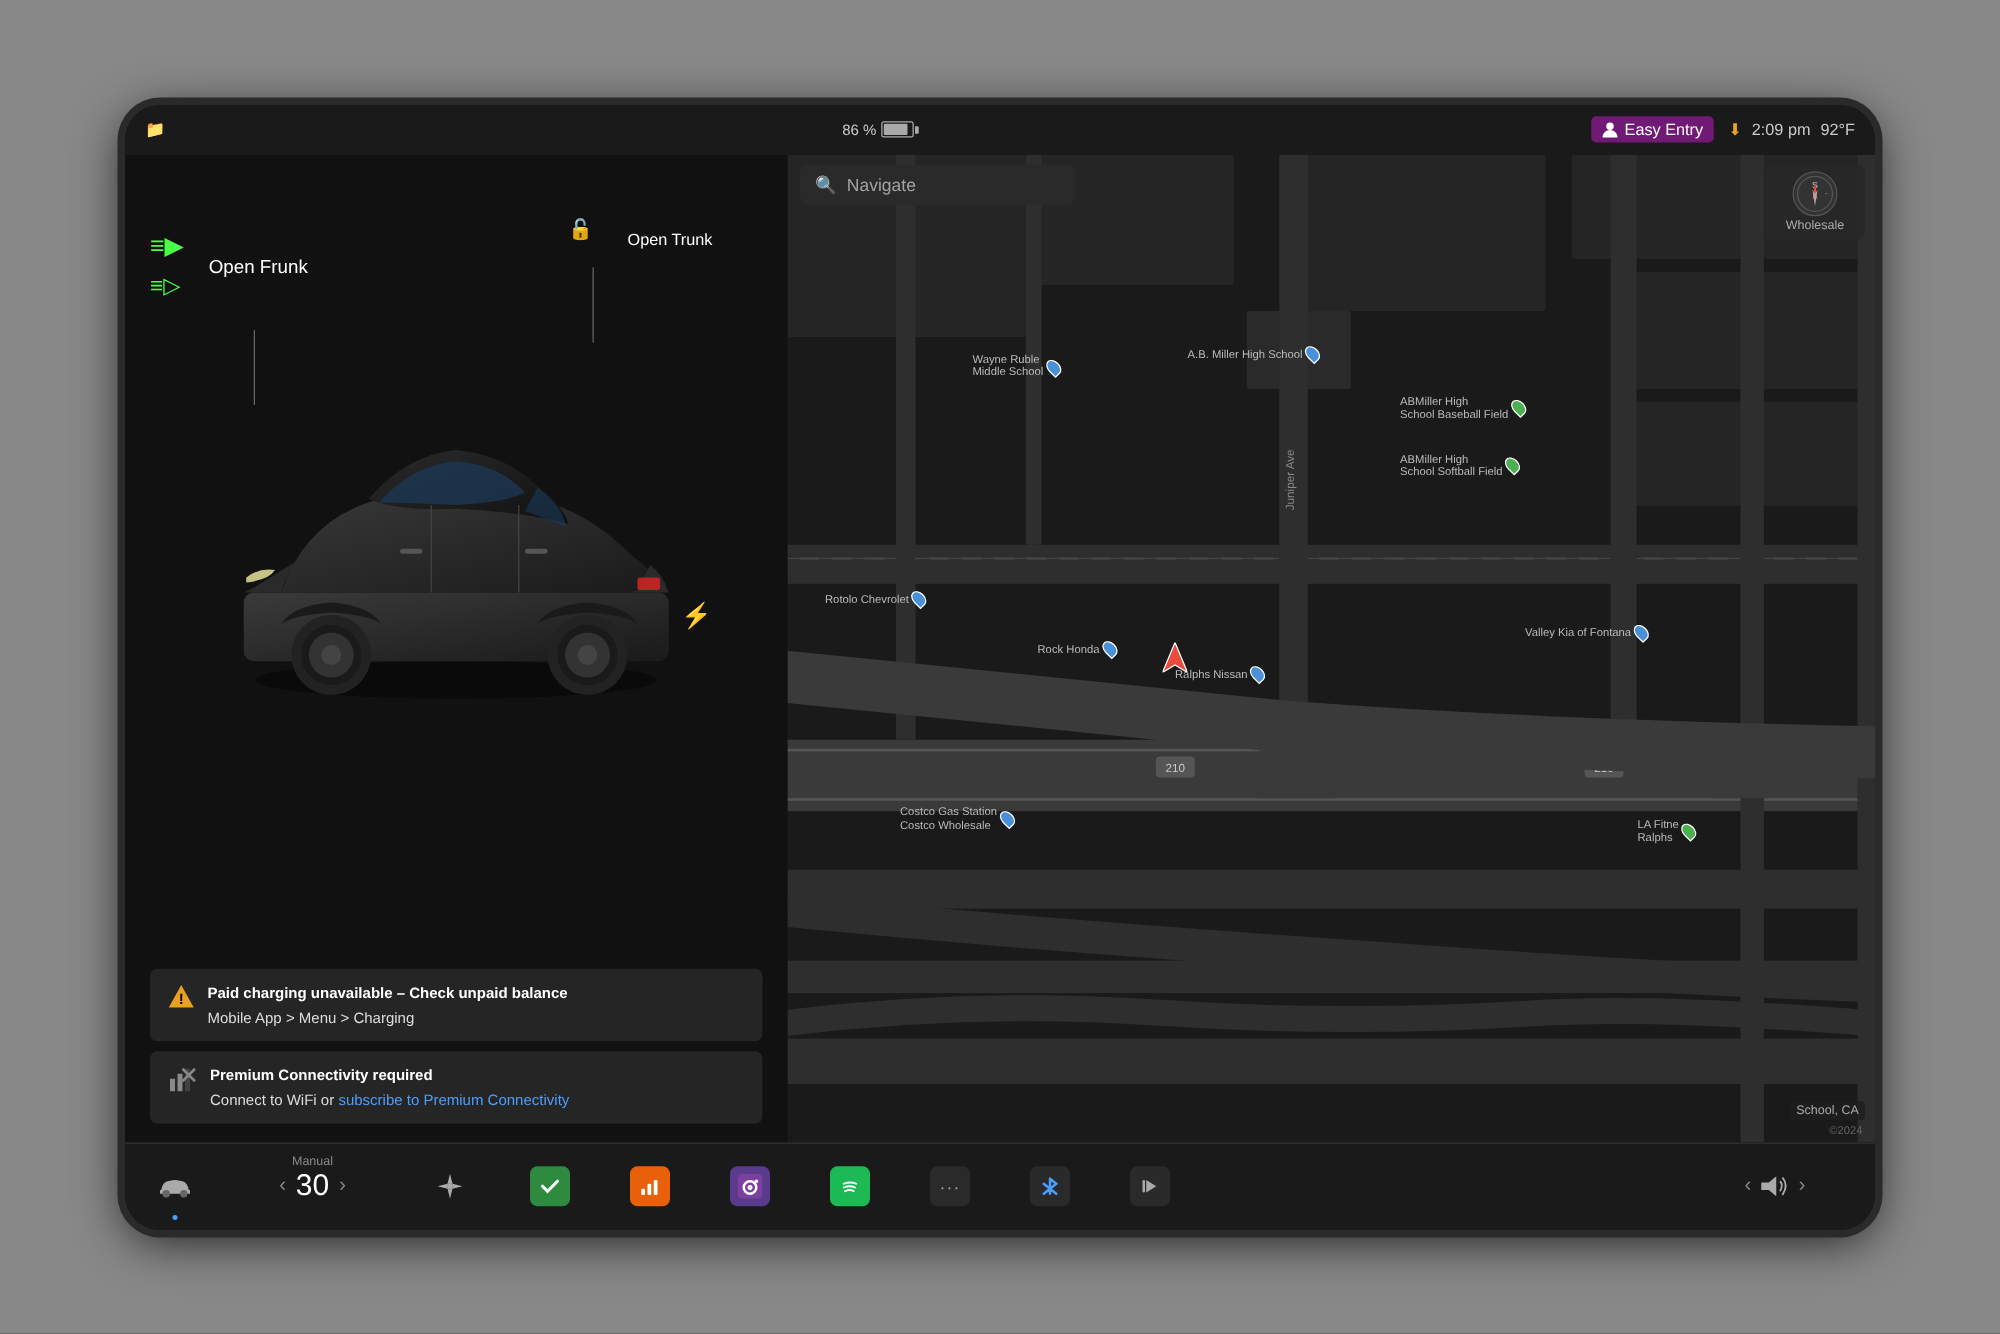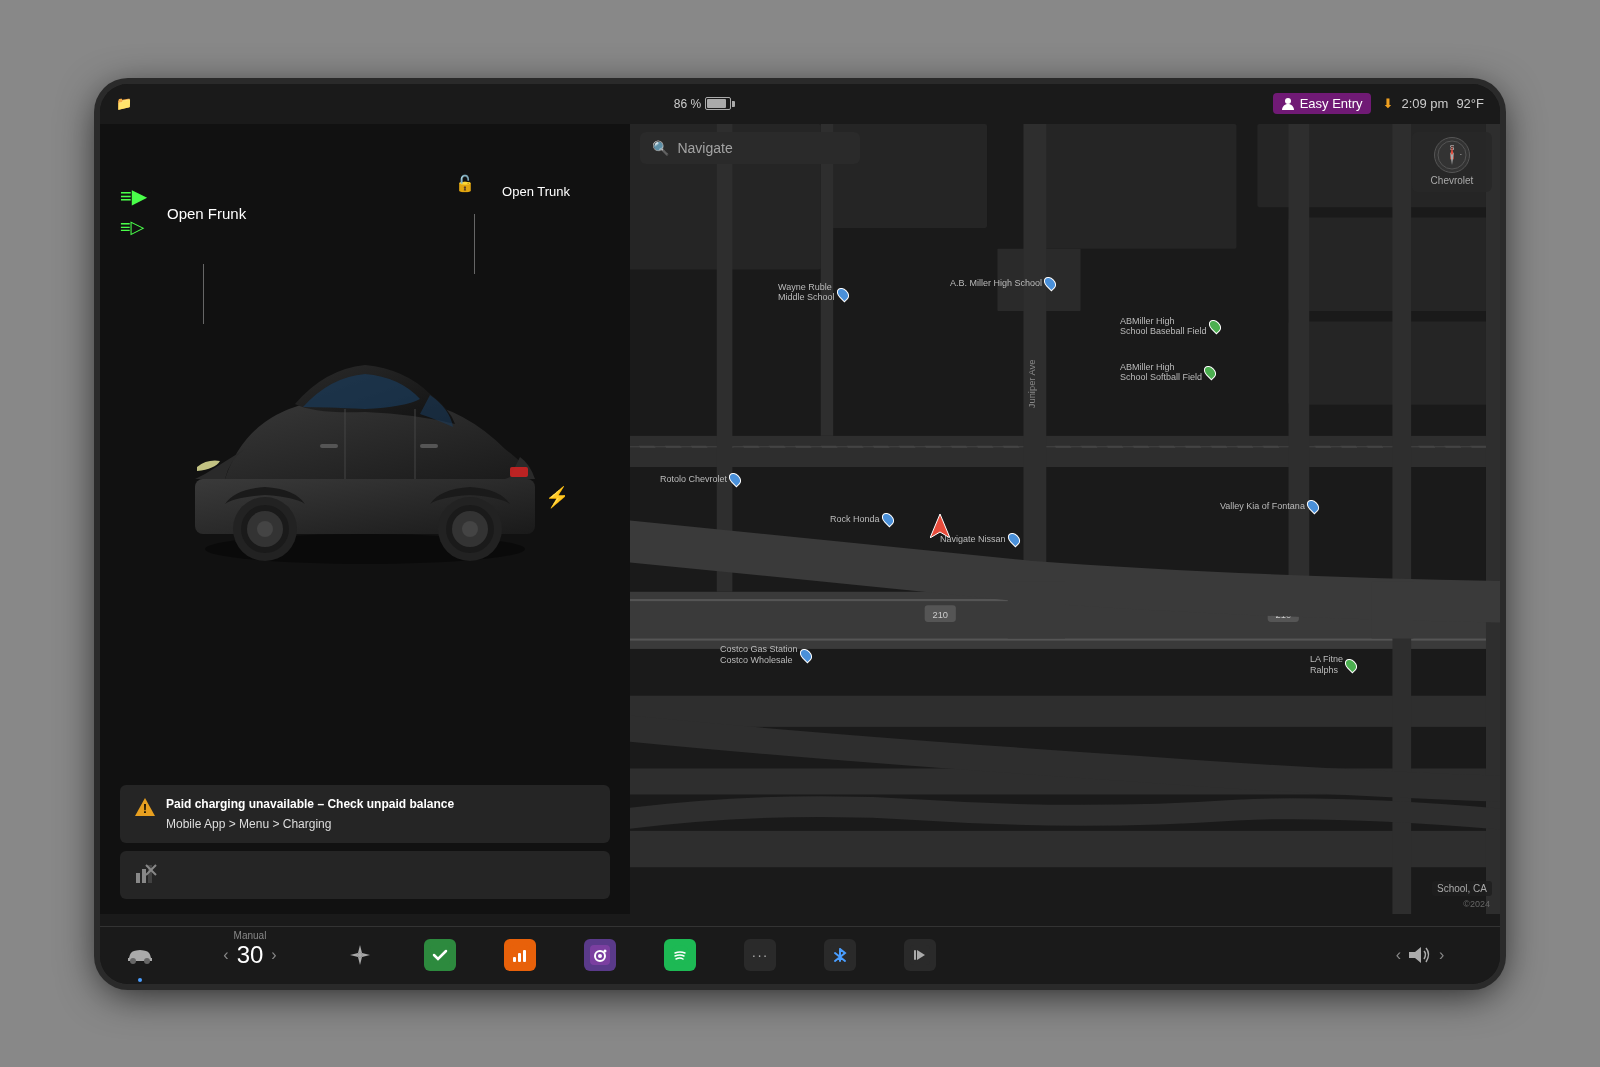--- a/index.html
+++ b/index.html
@@ -258,21 +258,21 @@
       font-size: 10px;
       color: #aaa;
     }
 
     
     .taskbar {
       position: absolute;
       bottom: 0;
       left: 0;
       right: 0;
-      height: 58px;
+      height: 70px;
       background: #1a1a1a;
       display: flex;
       align-items: center;
       justify-content: center;
       gap: 0;
       border-top: 1px solid #333;
       margin-top: 40px;
     }
     .taskbar-item {
       display: flex;
@@ -493,20 +493,24 @@
           <div style="flex-shrink:0;margin-top:2px;color:#aaa;">
             <svg width="24" height="22" viewBox="0 0 24 22" fill="none">
 
               <rect x="2" y="10" width="4" height="10" fill="#888"></rect>
               <rect x="8" y="6" width="4" height="14" fill="#888"></rect>
               <rect x="14" y="2" width="4" height="18" fill="#888" opacity="0.3"></rect>
               <line x1="12" y1="2" x2="22" y2="12" stroke="#888" stroke-width="2"></line>
               <line x1="22" y1="2" x2="12" y2="12" stroke="#888" stroke-width="2"></line>
             </svg>
           </div>
+          <div class="message-text">
+            <strong>Premium Connectivity required</strong>
+            <span>Connect to WiFi or </span><a href="#">subscribe to Premium Connectivity</a>
+          </div>
         </div>
       </div>
     </div>
 
     <div class="right-panel">
       <div class="map-container">
 
         <svg class="map-svg" viewBox="0 0 870 760" preserveAspectRatio="xMidYMid slice" xmlns="http://www.w3.org/2000/svg">
           <rect width="870" height="760" fill="#1a1a1a"></rect>
 
@@ -601,21 +605,21 @@
         </div>
 
         <div style="position:absolute;top:390px;left:300px;">
           <svg width="20" height="24" viewBox="0 0 20 24">
             <polygon points="10,0 20,24 10,18 0,24" fill="#e74c3c" stroke="#fff" stroke-width="1"></polygon>
           </svg>
         </div>
 
         <div style="position:absolute;top:408px;left:310px;">
           <div style="display:flex;align-items:center;gap:3px;">
-            <div style="font-size:9px;color:#bbb;">Navigate Nissan</div>
+            <div style="font-size:9px;color:#bbb;">Ralphs Nissan</div>
             <div style="width:10px;height:14px;background:#4a90d9;border-radius:50% 50% 50% 0;transform:rotate(-45deg);border:1px solid #fff;flex-shrink:0;"></div>
           </div>
         </div>
 
         <div style="position:absolute;top:375px;left:590px;">
           <div style="display:flex;align-items:center;gap:3px;">
             <div style="font-size:9px;color:#bbb;">Valley Kia of Fontana</div>
             <div style="width:10px;height:14px;background:#4a90d9;border-radius:50% 50% 50% 0;transform:rotate(-45deg);border:1px solid #fff;flex-shrink:0;"></div>
           </div>
         </div>
@@ -637,21 +641,21 @@
         <div class="map-controls">
           <div class="compass-circle">
             <svg width="30" height="30" viewBox="0 0 30 30">
               <circle cx="15" cy="15" r="14" fill="#333" stroke="#555" stroke-width="1"></circle>
               <text x="15" y="10" text-anchor="middle" fill="#ccc" font-size="7">S</text>
               <text x="24" y="17" text-anchor="middle" fill="#ccc" font-size="7">·</text>
               <polygon points="15,5 17,20 15,17 13,20" fill="#e74c3c"></polygon>
               <polygon points="15,25 17,12 15,15 13,12" fill="#aaa"></polygon>
             </svg>
           </div>
-          <div class="detailing-label">Chevrolet</div>
+          <div class="detailing-label">Wholesale</div>
         </div>
 
         <div class="fontana-label">School, CA</div>
 
         <div class="map-copyright">
           <span>©2024</span>
         </div>
 
       </div>
     </div>

